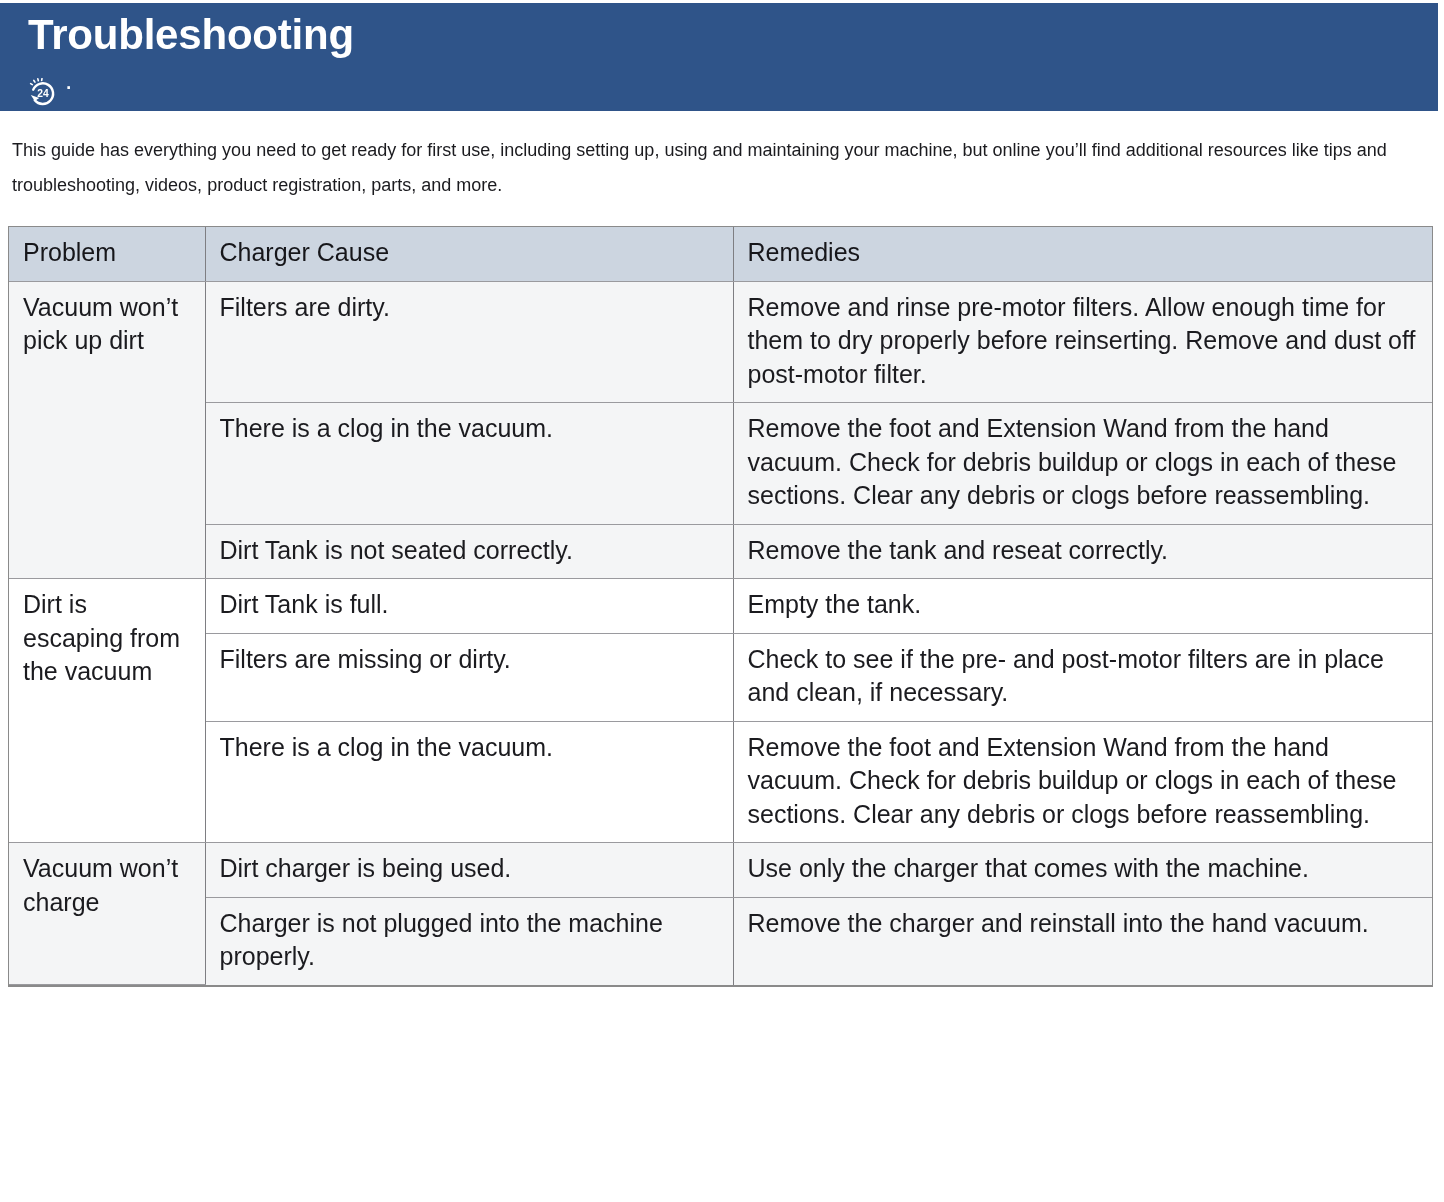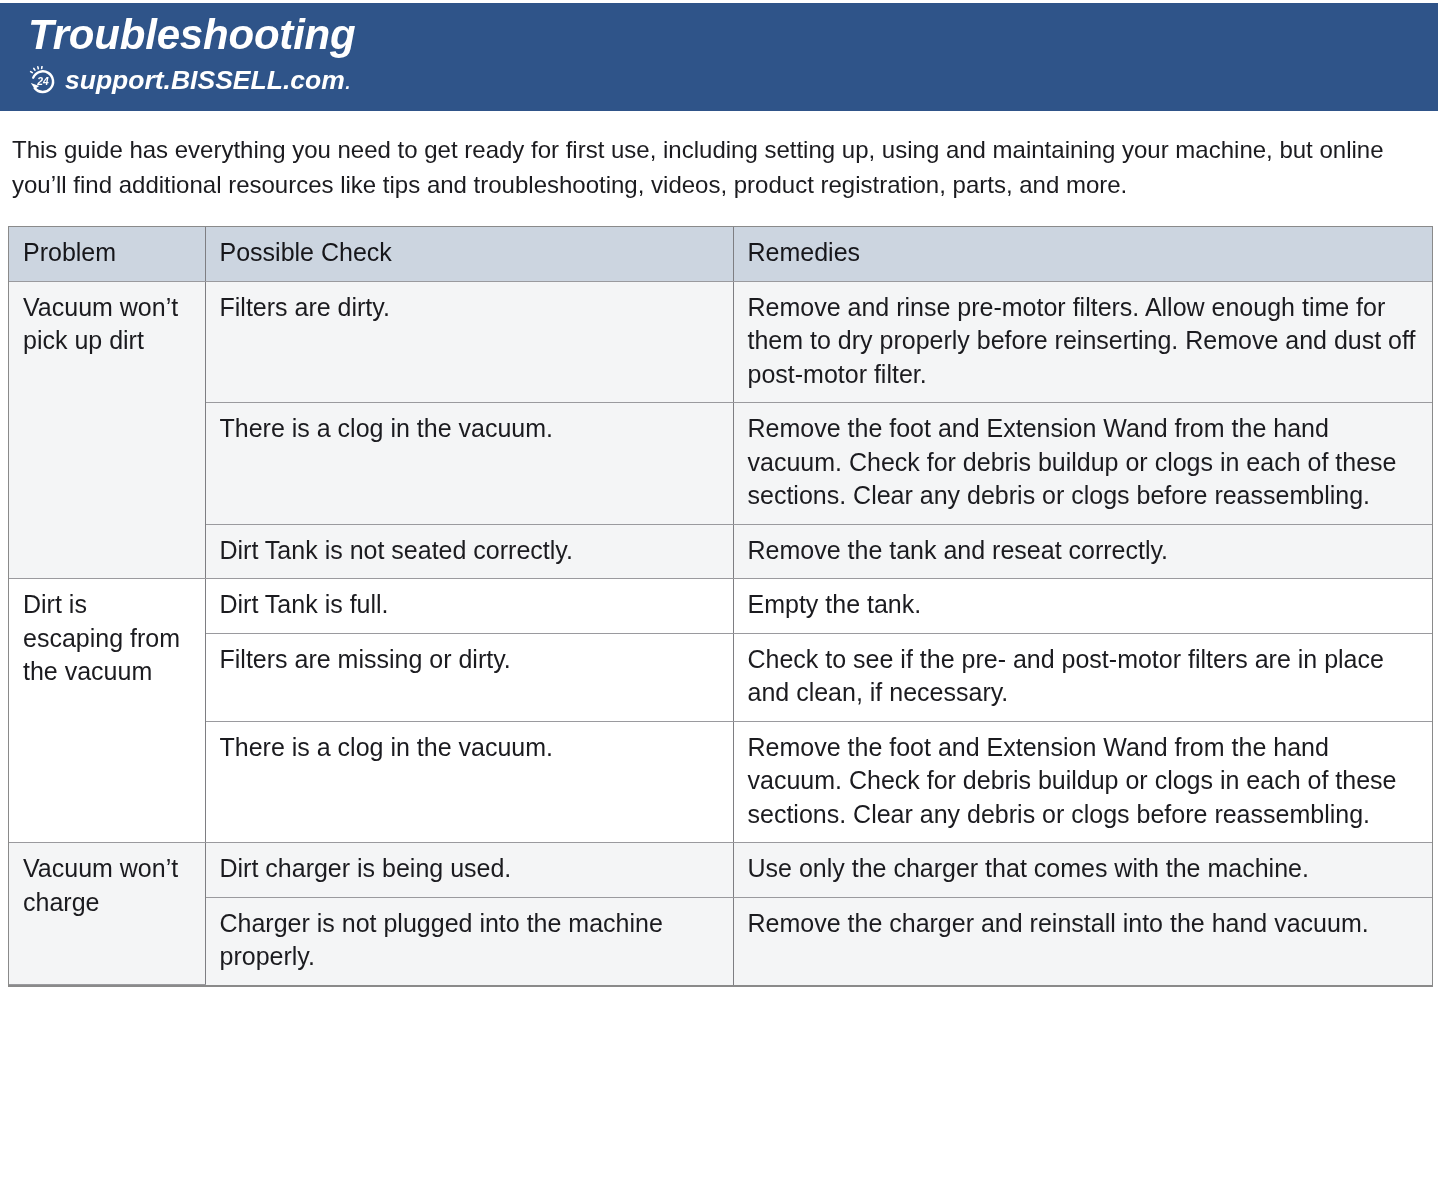--- a/index.html
+++ b/index.html
@@ -16,21 +16,20 @@
     overflow: hidden;
   }
 
   
   .banner {
     background: #2f5489;
     margin: 3px 6px 0 0;
     padding: 6px 0 10px 28px;
     height: 108px;
     box-sizing: border-box;
-    font-style: italic;
   }
   .banner-title {
     color: #ffffff;
     font-size: 42px;
     font-weight: bold;
     letter-spacing: -0.2px;
     line-height: 52px;
     margin: 0;
     padding: 0;
   }
@@ -43,30 +42,30 @@
     margin-top: 2px;
     white-space: nowrap;
   }
   .support-icon {
     display: inline-block;
     width: 30px;
     height: 30px;
     margin-right: 7px;
     flex: 0 0 auto;
     position: relative;
-    top: 1px;
+    top: 13px;
   }
   .banner-sub .strong {
     font-weight: bold;
   }
 
   
   .intro {
     margin: 22px 20px 0 12px;
-    font-size: 24px;
+    font-size: 18px;
     line-height: 34.5px;
     color: #1b1b1f;
     max-width: 1400px;
   }
 
   
   .tbl-wrap {
     margin: 24px 11px 0 8px;
     border: 1.5px solid #8a8a8a;
     border-bottom: 2px solid #8a8a8a;
@@ -130,38 +129,37 @@
         <path d="M3.0 18.2 L7.2 24.4 L12.0 21.4 Z" fill="#ffffff"></path>
         <g stroke="#ffffff" stroke-width="1.7" stroke-linecap="round">
           <line x1="7.4" y1="4.4" x2="6.2" y2="2.6"></line>
           <line x1="11.0" y1="2.9" x2="10.5" y2="0.9"></line>
           <line x1="14.6" y1="2.6" x2="14.9" y2="0.6"></line>
           <line x1="4.6" y1="7.1" x2="2.8" y2="6.0"></line>
         </g>
         <text x="16" y="20.4" font-family="Liberation Sans, sans-serif" font-size="11" font-weight="bold" fill="#ffffff" text-anchor="middle">24</text>
       </svg>
     </span>
-    <span class="strong">support.BISSELL.com</span>
     <span>.</span>
   </div>
 </div>
 
 <p class="intro">This guide has everything you need to get ready for first use, including setting up, using and maintaining your machine, but online you’ll find additional resources like tips and troubleshooting, videos, product registration, parts, and more.</p>
 
 <div class="tbl-wrap">
   <table class="tbl">
     <colgroup>
       <col class="c1">
         <col class="c2">
         <col class="c3">
     </colgroup>
     <thead>
       <tr>
         <th>Problem</th>
-        <th>Possible Check</th>
+        <th>Charger Cause</th>
         <th>Remedies</th>
       </tr>
     </thead>
     <tbody id="tbody">
         <tr>
           <td class="problem tint" rowspan="3">Vacuum won’t pick up dirt</td>
           <td class="tint">Filters are dirty.</td>
           <td class="tint">Remove and rinse pre-motor filters. Allow enough time for them to dry properly before reinserting. Remove and dust off post-motor filter.</td>
         </tr>
         <tr>

